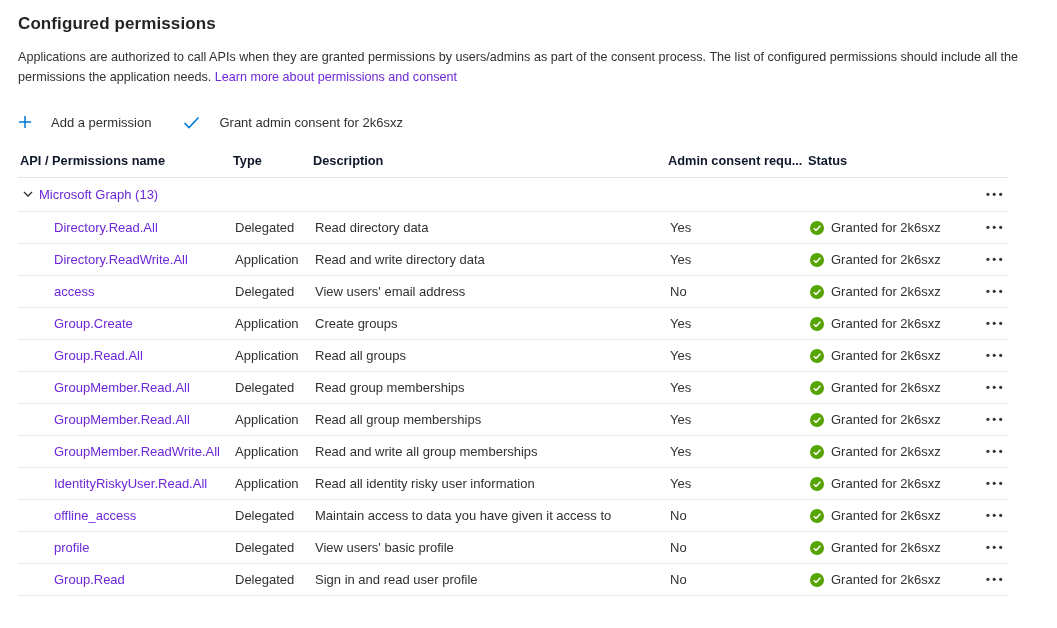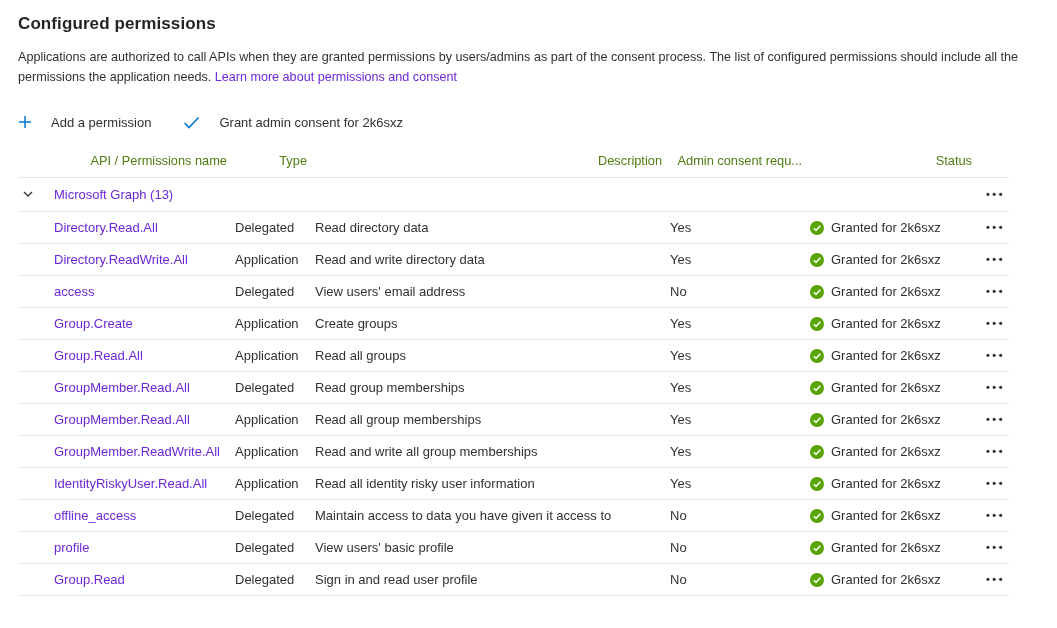--- a/index.html
+++ b/index.html
@@ -52,42 +52,42 @@
     table-layout: fixed;
     font-size: 13px;
   }
   .perm-table col.c-name   { width: 213px; }
   .perm-table col.c-type   { width: 80px; }
   .perm-table col.c-desc   { width: 355px; }
   .perm-table col.c-admin  { width: 140px; }
   .perm-table col.c-status { width: 170px; }
   .perm-table col.c-menu   { width: 33px; }
   .perm-table th {
-    text-align: right;
-    font-weight: 400;
+    text-align: left;
+    font-weight: 700;
     font-size: 12.8px;
-    color: #4d7c0f;
+    color: #0f172a;
     padding: 4px 4px 9px 2px;
     border-bottom: 1px solid #e8e6e4;
     white-space: nowrap;
     overflow: hidden;
   }
   .perm-table td {
     padding: 0 4px;
     height: 32px;
     border-bottom: 1px solid #eceae8;
     white-space: nowrap;
     overflow: hidden;
     vertical-align: middle;
   }
   tr.group-row td { height: 34px; }
   .group-cell {
     display: flex;
     align-items: center;
-    gap: 20px;
+    gap: 5px;
   }
   .group-link { font-size: 13px; }
   td.name-cell { padding-left: 36px; }
   .status-cell {
     display: flex;
     align-items: flex-end;
     gap: 7px;
   }
   .menu-btn {
     background: none;

